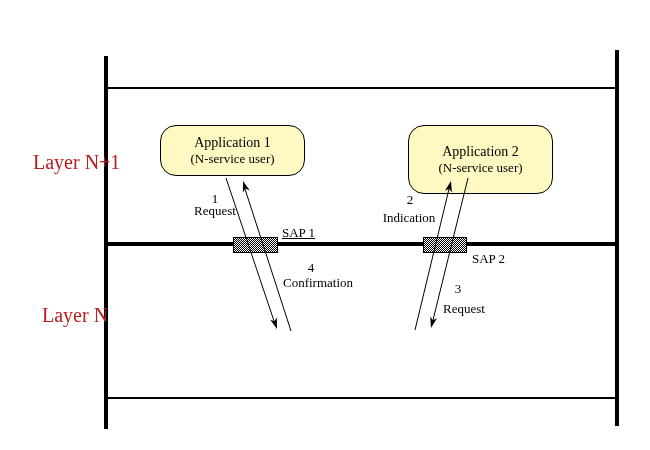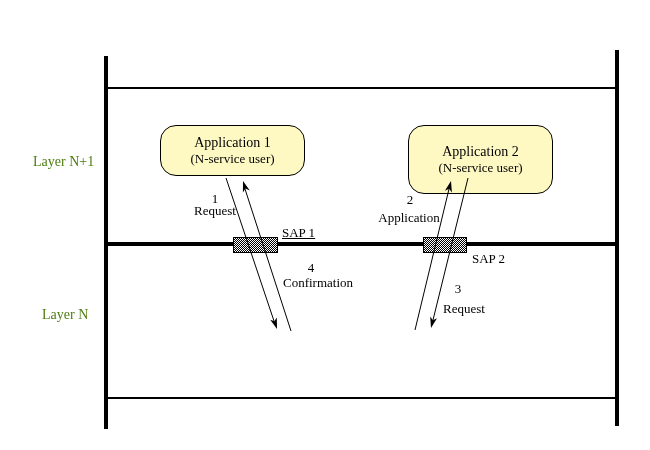--- a/index.html
+++ b/index.html
@@ -16,24 +16,24 @@
   .lbl {
     position: absolute;
     font-size: 13px;
     line-height: 14px;
     text-align: center;
     white-space: nowrap;
     color: #000;
   }
   .layer-lbl {
     position: absolute;
-    font-size: 14px;
+    font-size: 20px;
     line-height: 16px;
     white-space: nowrap;
-    color: #4d7c0f;
+    color: #b91c1c;
   }
   .rbox {
     position: absolute;
     box-sizing: border-box;
     border: 1.5px solid #000;
     background: #fef9c3;
     display: flex;
     flex-direction: column;
     align-items: center;
     justify-content: center;
@@ -92,21 +92,21 @@
 
   <div class="sap" style="left:233px; top:237px; width:45px; height:16px;"></div>
   <div class="sap" style="left:423px; top:237px; width:44px; height:16px;"></div>
   <div class="sap-lbl" style="left:282px; top:226px;text-decoration:underline;">SAP 1</div>
   <div class="sap-lbl" style="left:472px; top:228px;margin-top:24px;">SAP 2</div>
 
   <div class="lbl" style="left:200px; top:192px; width:30px;">1</div>
   <div class="lbl" style="left:180px; top:204px; width:70px;">Request</div>
 
   <div class="lbl" style="left:395px; top:193px; width:30px;">2</div>
-  <div class="lbl" style="left:374px; top:211px; width:70px;">Application</div>
+  <div class="lbl" style="left:374px; top:211px; width:70px;">Indication</div>
 
   <div class="lbl" style="left:296px; top:261px; width:30px;">4</div>
   <div class="lbl" style="left:278px; top:276px; width:80px;">Confirmation</div>
 
   <div class="lbl" style="left:443px; top:282px; width:30px;">3</div>
   <div class="lbl" style="left:424px; top:302px; width:80px;">Request</div>
 
   <svg class="arrows-svg" viewBox="0 0 650 450" xmlns="http://www.w3.org/2000/svg">
 
     <line x1="226" y1="178" x2="274" y2="321" stroke="#000" stroke-width="1"></line>

